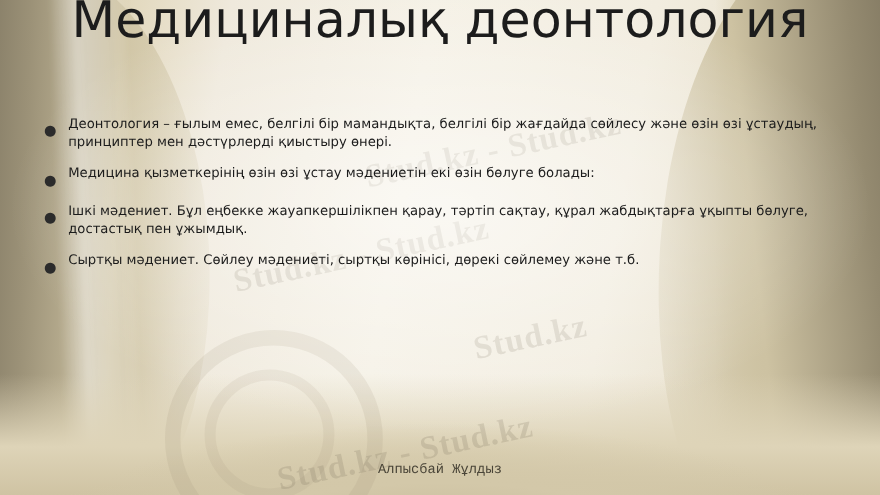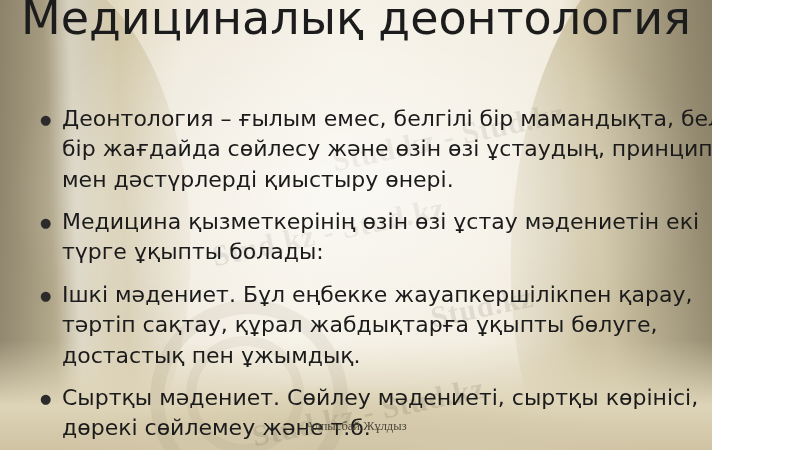--- a/index.html
+++ b/index.html
@@ -7,21 +7,21 @@
     padding: 0;
   }
   body {
     width: 800px;
     height: 450px;
     overflow: hidden;
     font-family: "DejaVu Sans", sans-serif;
   }
   .slide {
     position: relative;
-    width: 712px;
+    width: 800px;
     height: 450px;
     overflow: hidden;
     background: #fde047;
   }
   
   .bg-base {
     position: absolute;
     inset: 0;
     background: linear-gradient(100deg, #cbbf9e 0%, #ded3b4 10%, #efe9dc 24%, #f5f1e6 45%, #f2ede0 68%, #e8e0cc 86%, #d6c9a8 100%);
   }
@@ -138,34 +138,34 @@
     flex: 0 0 auto;
     width: 22px;
     padding-top: 9px;
     text-align: left;
     color: #2b2b2b;
     font-size: 13px;
     line-height: 1;
   }
   .bullet-text {
     flex: 1 1 auto;
-    font-size: 22px;
+    font-size: 12px;
     line-height: 1.38;
     color: #1b1b1b;
     font-family: "DejaVu Sans", sans-serif;
   }
   .spacer-sm { height: 8px; }
   .footer {
     position: absolute;
     left: 0; right: 0;
     bottom: 16px;
     text-align: center;
     font-size: 12.5px;
     color: #4a4538;
-    font-family: Liberation Serif, serif;
+    font-family: Liberation Mono, monospace;
   }
 </style>
 </head>
 <body>
 
 <div class="slide">
 
   <div class="bg-base"></div>
   <div class="bg-left-dark"></div>
   <div class="bg-left-drape"></div>
@@ -191,21 +191,21 @@
 
     <div class="bullet-row">
       <div class="bullet-dot">●</div>
       <div class="bullet-text"> Деонтология – ғылым емес, белгілі бір мамандықта, белгілі бір жағдайда сөйлесу және өзін өзі ұстаудың, принциптер мен дәстүрлерді қиыстыру өнері.</div>
     </div>
 
     <div class="spacer-sm"></div>
 
     <div class="bullet-row">
       <div class="bullet-dot">●</div>
-      <div class="bullet-text">Медицина қызметкерінің өзін өзі ұстау мәдениетін екі түрге ұқыпты болады:</div>
+      <div class="bullet-text">Медицина қызметкерінің өзін өзі ұстау мәдениетін екі өзін бөлуге болады:</div>
     </div>
 
     <div class="spacer-sm"></div>
 
     <div class="bullet-row">
       <div class="bullet-dot">●</div>
       <div class="bullet-text">Ішкі мәдениет. Бұл еңбекке жауапкершілікпен қарау, тәртіп сақтау, құрал жабдықтарға ұқыпты бөлуге, достастық пен ұжымдық.</div>
     </div>
 
     <div class="spacer-sm"></div>

